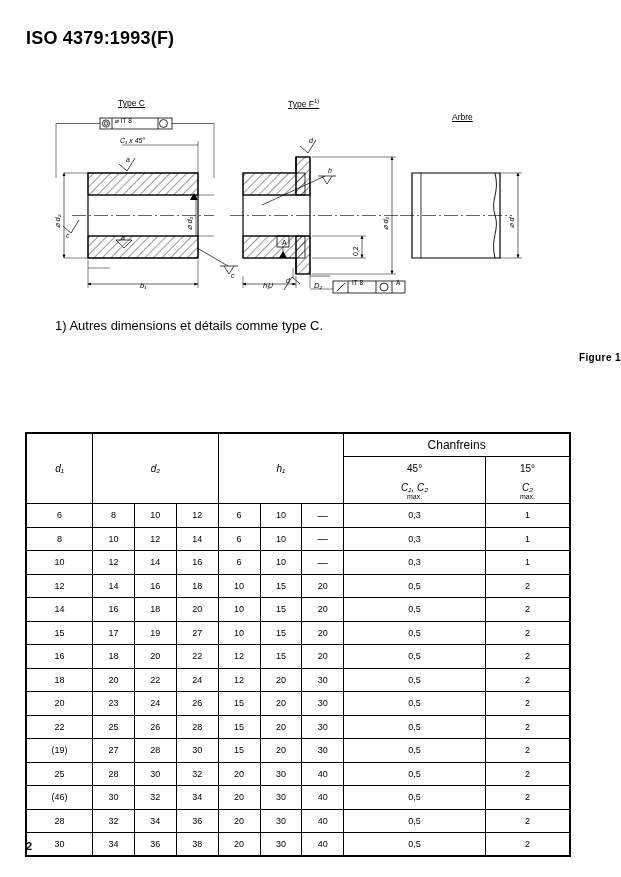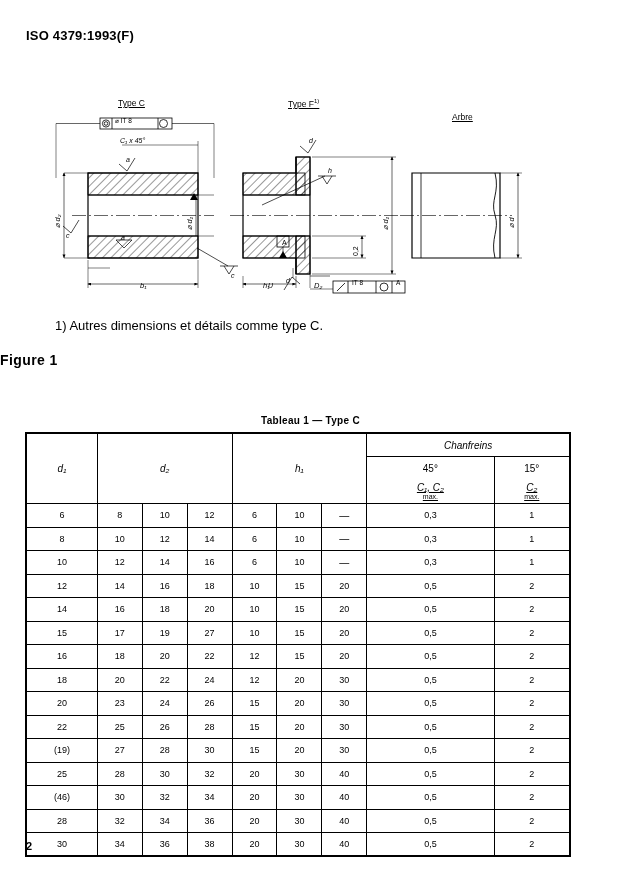--- a/index.html
+++ b/index.html
@@ -9,42 +9,42 @@
     background:#ffffff;
     font-family:"Liberation Sans", sans-serif;
     color:#000;
     position:relative;
     overflow:hidden;
   }
   .page { position:absolute; inset:0; }
 
   .doc-header {
     position:absolute; left:26px; top:28px;
-    font-size:13px; font-weight:bold; letter-spacing:0.2px;
+    font-size:18px; font-weight:bold; letter-spacing:0.2px;
   }
 
   
   .figures { position:absolute; left:0; top:88px; width:621px; height:250px; }
   .fig-title {
     position:absolute; font-size:8.5px; text-decoration:underline;
     white-space:nowrap;
   }
   .fig-title.t1 { left:118px; top:10px; }
   .fig-title.t2 { left:288px; top:10px; }
   .fig-title.t3 { left:452px; top:24px; }
   .sup { font-size:6px; vertical-align:super; }
 
   svg.draw { position:absolute; left:0; top:0; }
 
   .footnote {
     position:absolute; left:55px; top:318px; font-size:13px;
   }
   .figure-caption {
-    position:absolute; left:0; top:352px; width:621px; text-align:left;
-    font-size:14px; font-weight:bold; letter-spacing:0.4px;
+    position:absolute; left:0; top:352px; width:621px; text-align:right;
+    font-size:10px; font-weight:bold; letter-spacing:0.4px;
   }
 
   
   .table-caption {
     position:absolute; left:0; top:415px; width:621px; text-align:center;
     font-size:10px; font-weight:bold; letter-spacing:0.3px;
   }
   table.dims {
     position:absolute; left:25px; top:432px;
     width:546px;
@@ -59,23 +59,23 @@
     font-weight:normal;
     padding:0;
     height:23.5px;
   }
   table.dims thead td, table.dims thead th { border-width:1px; }
   .outer-l { border-left:2px solid #000 !important; }
   .outer-r { border-right:2px solid #000 !important; }
   .outer-t { border-top:2px solid #000 !important; }
   .outer-b { border-bottom:2px solid #000 !important; }
   .ital { font-style:italic; font-size:10px; }
-  .chanf-title { font-weight:bold; font-size:10px; height:13px;font-style:italic; }
+  .chanf-title { font-weight:bold; font-size:12px; height:13px; }
   .ang { font-size:10px; height:13px; }
-  .cmax { font-size:8px; line-height:1.15; height:22px;text-decoration:underline; }
+  .cmax { font-size:8px; line-height:1.15; height:22px; }
   .cmax .m { font-size:7px; }
   .dash { font-size:10px; }
 
   .page-number {
     position:absolute; left:26px; top:840px;
     font-size:11px; font-weight:bold;
   }
 </style>
 </head>
 <body>
@@ -231,21 +231,20 @@
         <text transform="translate(388,142) rotate(-90)" font-size="7.5" font-style="italic">⌀ d₁</text>
         <text transform="translate(358,168) rotate(-90)" font-size="7">0,2</text>
         <text transform="translate(514,140) rotate(-90)" font-size="7.5" font-style="italic">⌀ d</text>
       </g>
     </svg>
   </div>
 
   <div class="footnote">1) Autres dimensions et détails comme type C.</div>
   <div class="figure-caption">Figure 1</div>
 
-  <div class="table-caption">Tableau 1 — Type C</div>
 
   <table class="dims">
     <thead>
       <tr>
         <td class="outer-l outer-t ital" rowspan="3">d₁</td>
         <td class="outer-t ital" colspan="3" rowspan="3">d₂</td>
         <td class="outer-t ital" colspan="3" rowspan="3">h₁</td>
         <td class="outer-t outer-r chanf-title" colspan="2">Chanfreins</td>
       </tr>
       <tr>

